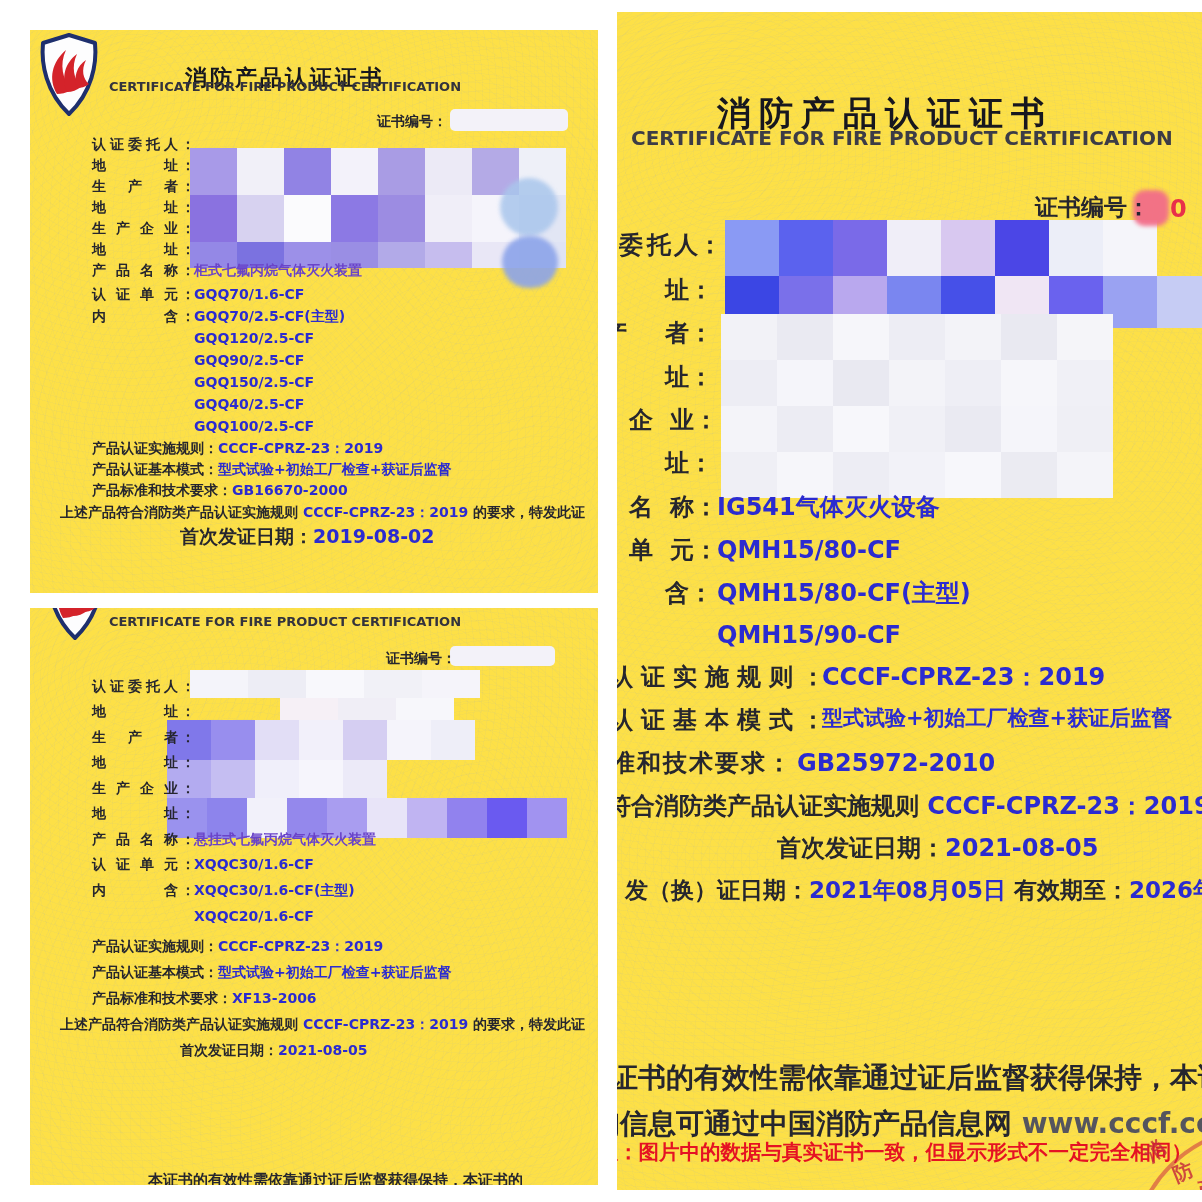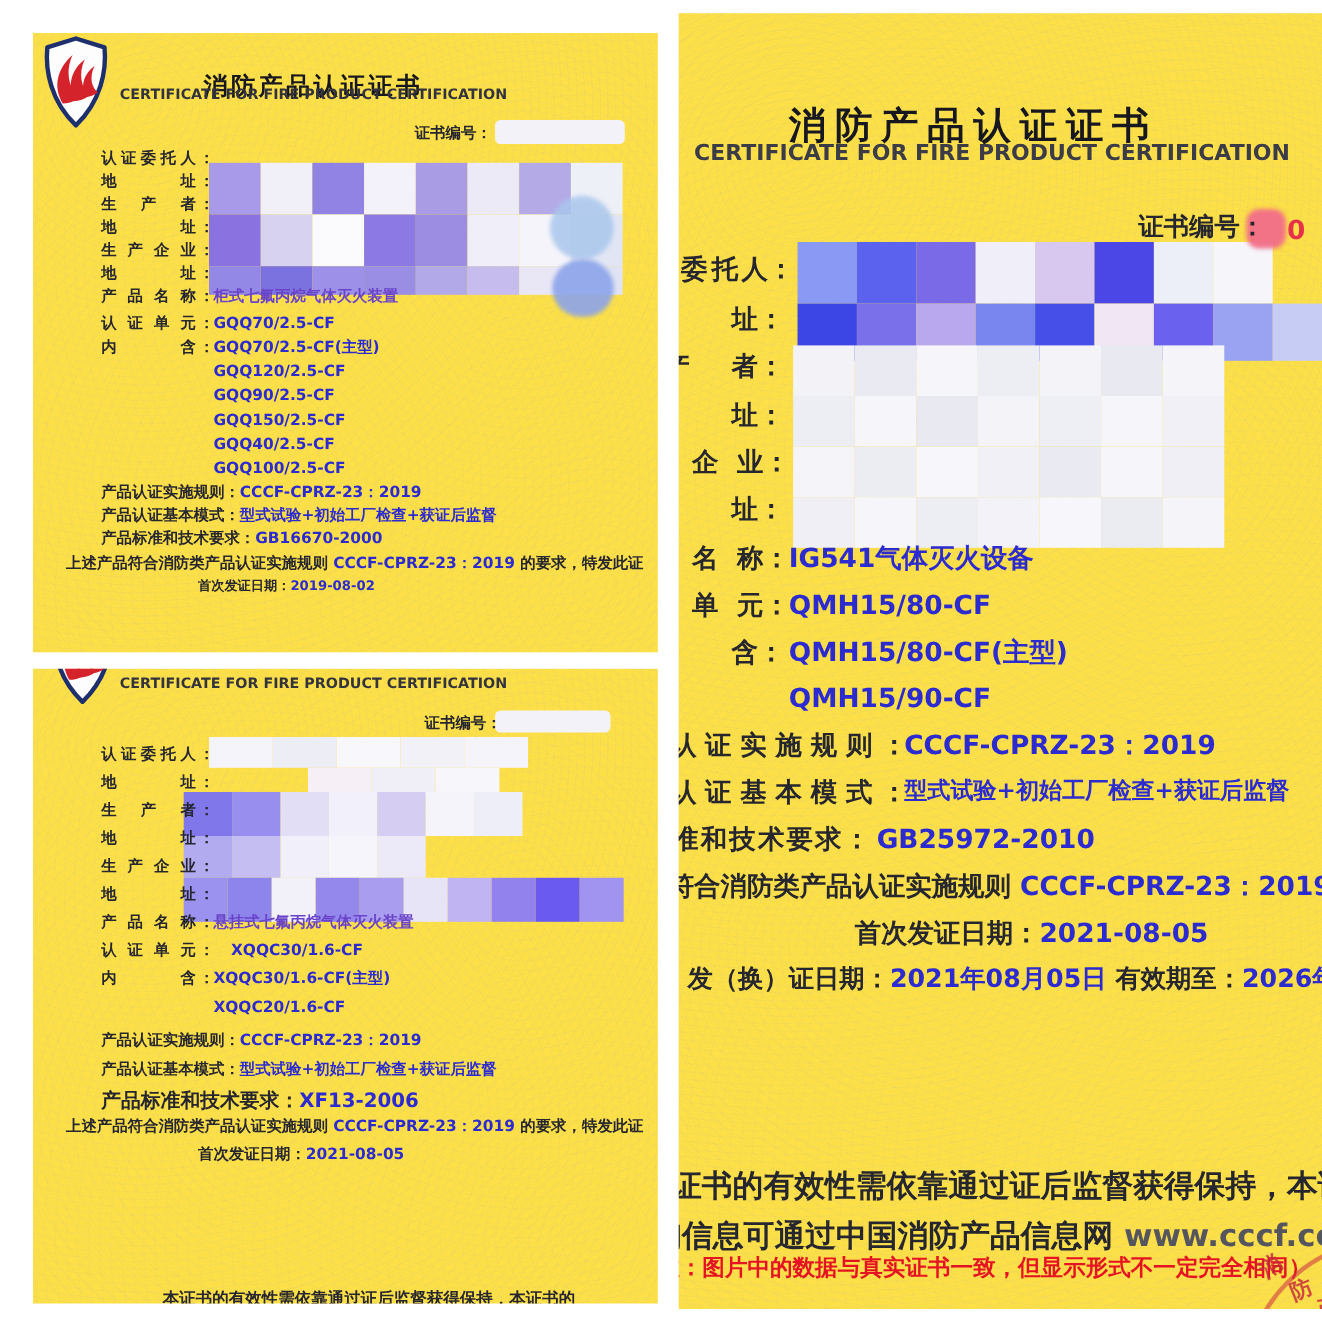--- a/index.html
+++ b/index.html
@@ -90,32 +90,32 @@
       <div class="blob" style="left: 470px; top: 148px; width: 58px; height: 58px; background: rgb(169, 198, 236); border-radius: 29px; opacity: 0.85; filter: blur(2px);"></div>
       <div class="blob" style="left: 472px; top: 206px; width: 56px; height: 52px; background: rgb(140, 164, 234); border-radius: 26px; opacity: 0.9; filter: blur(2px);"></div>
       <div class="tl" style="top: 83px; font-size: 14px; left: 347px; width: auto;"><span style="color: rgb(38, 38, 46);">证书编号：</span></div>
       <div class="tl" style="top: 106px; font-size: 14px;"><span class="lab" style="left: 62px; width: 86px;"><span>认</span><span>证</span><span>委</span><span>托</span><span>人</span></span><span class="abs" style="left: 151px;">：</span></div>
       <div class="tl" style="top: 127px; font-size: 14px;"><span class="lab" style="left: 62px; width: 86px;"><span>地</span><span>址</span></span><span class="abs" style="left: 151px;">：</span></div>
       <div class="tl" style="top: 148px; font-size: 14px;"><span class="lab" style="left: 62px; width: 86px;"><span>生</span><span>产</span><span>者</span></span><span class="abs" style="left: 151px;">：</span></div>
       <div class="tl" style="top: 169px; font-size: 14px;"><span class="lab" style="left: 62px; width: 86px;"><span>地</span><span>址</span></span><span class="abs" style="left: 151px;">：</span></div>
       <div class="tl" style="top: 190px; font-size: 14px;"><span class="lab" style="left: 62px; width: 86px;"><span>生</span><span>产</span><span>企</span><span>业</span></span><span class="abs" style="left: 151px;">：</span></div>
       <div class="tl" style="top: 211px; font-size: 14px;"><span class="lab" style="left: 62px; width: 86px;"><span>地</span><span>址</span></span><span class="abs" style="left: 151px;">：</span></div>
       <div class="tl" style="top: 232px; font-size: 14px;"><span class="lab" style="left: 62px; width: 86px;"><span>产</span><span>品</span><span>名</span><span>称</span></span><span class="abs" style="left: 151px;">：</span><span class="abs" style="left: 164px;"><span style="color: rgb(106, 68, 200);">柜式七氟丙烷气体灭火装置</span></span></div>
-      <div class="tl" style="top: 256px; font-size: 14px;"><span class="lab" style="left: 62px; width: 86px;"><span>认</span><span>证</span><span>单</span><span>元</span></span><span class="abs" style="left: 151px;">：</span><span class="abs" style="left: 164px;"><span style="color: rgb(43, 43, 208);">GQQ70/2.5-CF</span></span></div>
+      <div class="tl" style="top: 256px; font-size: 14px;"><span class="lab" style="left: 62px; width: 86px;"><span>认</span><span>证</span><span>单</span><span>元</span></span><span class="abs" style="left: 151px;">：</span><span class="abs" style="left: 164px;"><span style="color: rgb(43, 43, 208);">GQQ70/1.6-CF</span></span></div>
       <div class="tl" style="top: 278px; font-size: 14px;"><span class="lab" style="left: 62px; width: 86px;"><span>内</span><span>含</span></span><span class="abs" style="left: 151px;">：</span><span class="abs" style="left: 164px;"><span style="color: rgb(43, 43, 208);">GQQ70/2.5-CF(主型)</span></span></div>
       <div class="tl" style="top: 300px; font-size: 14px; left: 164px; width: auto;"><span style="color: rgb(43, 43, 208);">GQQ120/2.5-CF</span></div>
       <div class="tl" style="top: 322px; font-size: 14px; left: 164px; width: auto;"><span style="color: rgb(43, 43, 208);">GQQ90/2.5-CF</span></div>
       <div class="tl" style="top: 344px; font-size: 14px; left: 164px; width: auto;"><span style="color: rgb(43, 43, 208);">GQQ150/2.5-CF</span></div>
       <div class="tl" style="top: 366px; font-size: 14px; left: 164px; width: auto;"><span style="color: rgb(43, 43, 208);">GQQ40/2.5-CF</span></div>
       <div class="tl" style="top: 388px; font-size: 14px; left: 164px; width: auto;"><span style="color: rgb(43, 43, 208);">GQQ100/2.5-CF</span></div>
       <div class="tl" style="top: 410px; font-size: 14px; left: 62px; width: auto;"><span style="color: rgb(38, 38, 46);">产品认证实施规则：</span><span style="color: rgb(43, 43, 208);">CCCF-CPRZ-23：2019</span></div>
       <div class="tl" style="top: 431px; font-size: 14px; left: 62px; width: auto;"><span style="color: rgb(38, 38, 46);">产品认证基本模式：</span><span style="color: rgb(43, 43, 208);">型式试验+初始工厂检查+获证后监督</span></div>
       <div class="tl" style="top: 452px; font-size: 14px; left: 62px; width: auto;"><span style="color: rgb(38, 38, 46);">产品标准和技术要求：</span><span style="color: rgb(43, 43, 208);">GB16670-2000</span></div>
       <div class="tl" style="top: 474px; font-size: 14px; left: 30px; width: auto;"><span style="color: rgb(38, 38, 46);">上述产品符合消防类产品认证实施规则 </span><span style="color: rgb(43, 43, 208);">CCCF-CPRZ-23：2019</span><span style="color: rgb(38, 38, 46);"> 的要求，特发此证</span></div>
-      <div class="tl" style="top: 495px; font-size: 12px; left: 150px; width: auto;"><span style="color: rgb(38, 38, 46);">首次发证日期：</span><span style="color: rgb(43, 43, 208);">2019-08-02</span></div>
+      <div class="tl" style="top: 495px; font-size: 19px; left: 150px; width: auto;"><span style="color: rgb(38, 38, 46);">首次发证日期：</span><span style="color: rgb(43, 43, 208);">2019-08-02</span></div>
     </section>
 
   <section class="cert" id="c2">
     <svg class="logo" width="66" height="86" viewBox="0 0 66 86">
       <path d="M33 3 L59 11 C61 32 56 60 33 82 C10 60 5 32 7 11 Z" fill="#fdfdfe" stroke="#1e2f6d" stroke-width="4" stroke-linejoin="round"></path>
       <path d="M21 62 C12 47 16 30 30 18 C23 33 27 47 35 58 C30 61 25 62 21 62 Z" fill="#d4232a"></path>
       <path d="M31 60 C25 45 29 31 41 22 C35 35 38 47 45 55 C41 58 36 60 31 60 Z" fill="#d4232a"></path>
       <path d="M41 56 C37 45 41 34 50 28 C45 38 47 47 53 52 C49 55 45 56 41 56 Z" fill="#d4232a"></path>
     </svg>
     <div class="sub">CERTIFICATE FOR FIRE PRODUCT CERTIFICATION</div>
@@ -161,26 +161,26 @@
       </div>
       <div class="blob" style="left: 420px; top: 38px; width: 105px; height: 20px; background: rgb(243, 242, 249); border-radius: 5px; opacity: 1;"></div>
       <div class="tl" style="top: 42px; font-size: 14px; left: 356px; width: auto;"><span style="color: rgb(38, 38, 46);">证书编号：</span></div>
       <div class="tl" style="top: 70px; font-size: 14px;"><span class="lab" style="left: 62px; width: 86px;"><span>认</span><span>证</span><span>委</span><span>托</span><span>人</span></span><span class="abs" style="left: 151px;">：</span></div>
       <div class="tl" style="top: 95px; font-size: 14px;"><span class="lab" style="left: 62px; width: 86px;"><span>地</span><span>址</span></span><span class="abs" style="left: 151px;">：</span></div>
       <div class="tl" style="top: 121px; font-size: 14px;"><span class="lab" style="left: 62px; width: 86px;"><span>生</span><span>产</span><span>者</span></span><span class="abs" style="left: 151px;">：</span></div>
       <div class="tl" style="top: 146px; font-size: 14px;"><span class="lab" style="left: 62px; width: 86px;"><span>地</span><span>址</span></span><span class="abs" style="left: 151px;">：</span></div>
       <div class="tl" style="top: 172px; font-size: 14px;"><span class="lab" style="left: 62px; width: 86px;"><span>生</span><span>产</span><span>企</span><span>业</span></span><span class="abs" style="left: 151px;">：</span></div>
       <div class="tl" style="top: 197px; font-size: 14px;"><span class="lab" style="left: 62px; width: 86px;"><span>地</span><span>址</span></span><span class="abs" style="left: 151px;">：</span></div>
       <div class="tl" style="top: 223px; font-size: 14px;"><span class="lab" style="left: 62px; width: 86px;"><span>产</span><span>品</span><span>名</span><span>称</span></span><span class="abs" style="left: 151px;">：</span><span class="abs" style="left: 164px;"><span style="color: rgb(106, 68, 200);">悬挂式七氟丙烷气体灭火装置</span></span></div>
-      <div class="tl" style="top: 248px; font-size: 14px;"><span class="lab" style="left: 62px; width: 86px;"><span>认</span><span>证</span><span>单</span><span>元</span></span><span class="abs" style="left: 151px;">：</span><span class="abs" style="left: 164px; margin-left: 16px;"><span style="color: rgb(43, 43, 208);">XQQC30/1.6-CF</span></span></div>
+      <div class="tl" style="top: 248px; font-size: 14px;"><span class="lab" style="left: 62px; width: 86px;"><span>认</span><span>证</span><span>单</span><span>元</span></span><span class="abs" style="left: 151px;">：</span><span class="abs" style="left: 164px;"><span style="color: rgb(43, 43, 208);">XQQC30/1.6-CF</span></span></div>
       <div class="tl" style="top: 274px; font-size: 14px;"><span class="lab" style="left: 62px; width: 86px;"><span>内</span><span>含</span></span><span class="abs" style="left: 151px;">：</span><span class="abs" style="left: 164px;"><span style="color: rgb(43, 43, 208);">XQQC30/1.6-CF(主型)</span></span></div>
       <div class="tl" style="top: 300px; font-size: 14px; left: 164px; width: auto;"><span style="color: rgb(43, 43, 208);">XQQC20/1.6-CF</span></div>
       <div class="tl" style="top: 330px; font-size: 14px; left: 62px; width: auto;"><span style="color: rgb(38, 38, 46);">产品认证实施规则：</span><span style="color: rgb(43, 43, 208);">CCCF-CPRZ-23：2019</span></div>
       <div class="tl" style="top: 356px; font-size: 14px; left: 62px; width: auto;"><span style="color: rgb(38, 38, 46);">产品认证基本模式：</span><span style="color: rgb(43, 43, 208);">型式试验+初始工厂检查+获证后监督</span></div>
-      <div class="tl" style="top: 382px; font-size: 18px; left: 62px; width: auto;"><span style="color: rgb(38, 38, 46);">产品标准和技术要求：</span><span style="color: rgb(43, 43, 208);">XF13-2006</span></div>
+      <div class="tl" style="top: 382px; font-size: 14px; left: 62px; width: auto;"><span style="color: rgb(38, 38, 46);">产品标准和技术要求：</span><span style="color: rgb(43, 43, 208);">XF13-2006</span></div>
       <div class="tl" style="top: 408px; font-size: 14px; left: 30px; width: auto;"><span style="color: rgb(38, 38, 46);">上述产品符合消防类产品认证实施规则 </span><span style="color: rgb(43, 43, 208);">CCCF-CPRZ-23：2019</span><span style="color: rgb(38, 38, 46);"> 的要求，特发此证</span></div>
       <div class="tl" style="top: 434px; font-size: 14px; left: 150px; width: auto;"><span style="color: rgb(38, 38, 46);">首次发证日期：</span><span style="color: rgb(43, 43, 208);">2021-08-05</span></div>
       <div class="tl" style="top: 563px; font-size: 15px; left: 118px; width: auto;"><span style="color: rgb(38, 38, 46);">本证书的有效性需依靠通过证后监督获得保持，本证书的</span></div>
     </section>
 
   <section class="cert" id="c3">
     <h1 class="ttl">消防产品认证证书</h1>
     <div class="sub">CERTIFICATE FOR FIRE PRODUCT CERTIFICATION</div>
   <div class="mosaic" style="left: 108px; top: 208px;">
         <i style="width: 54px; height: 56px; background: rgb(138, 154, 244);"></i>

